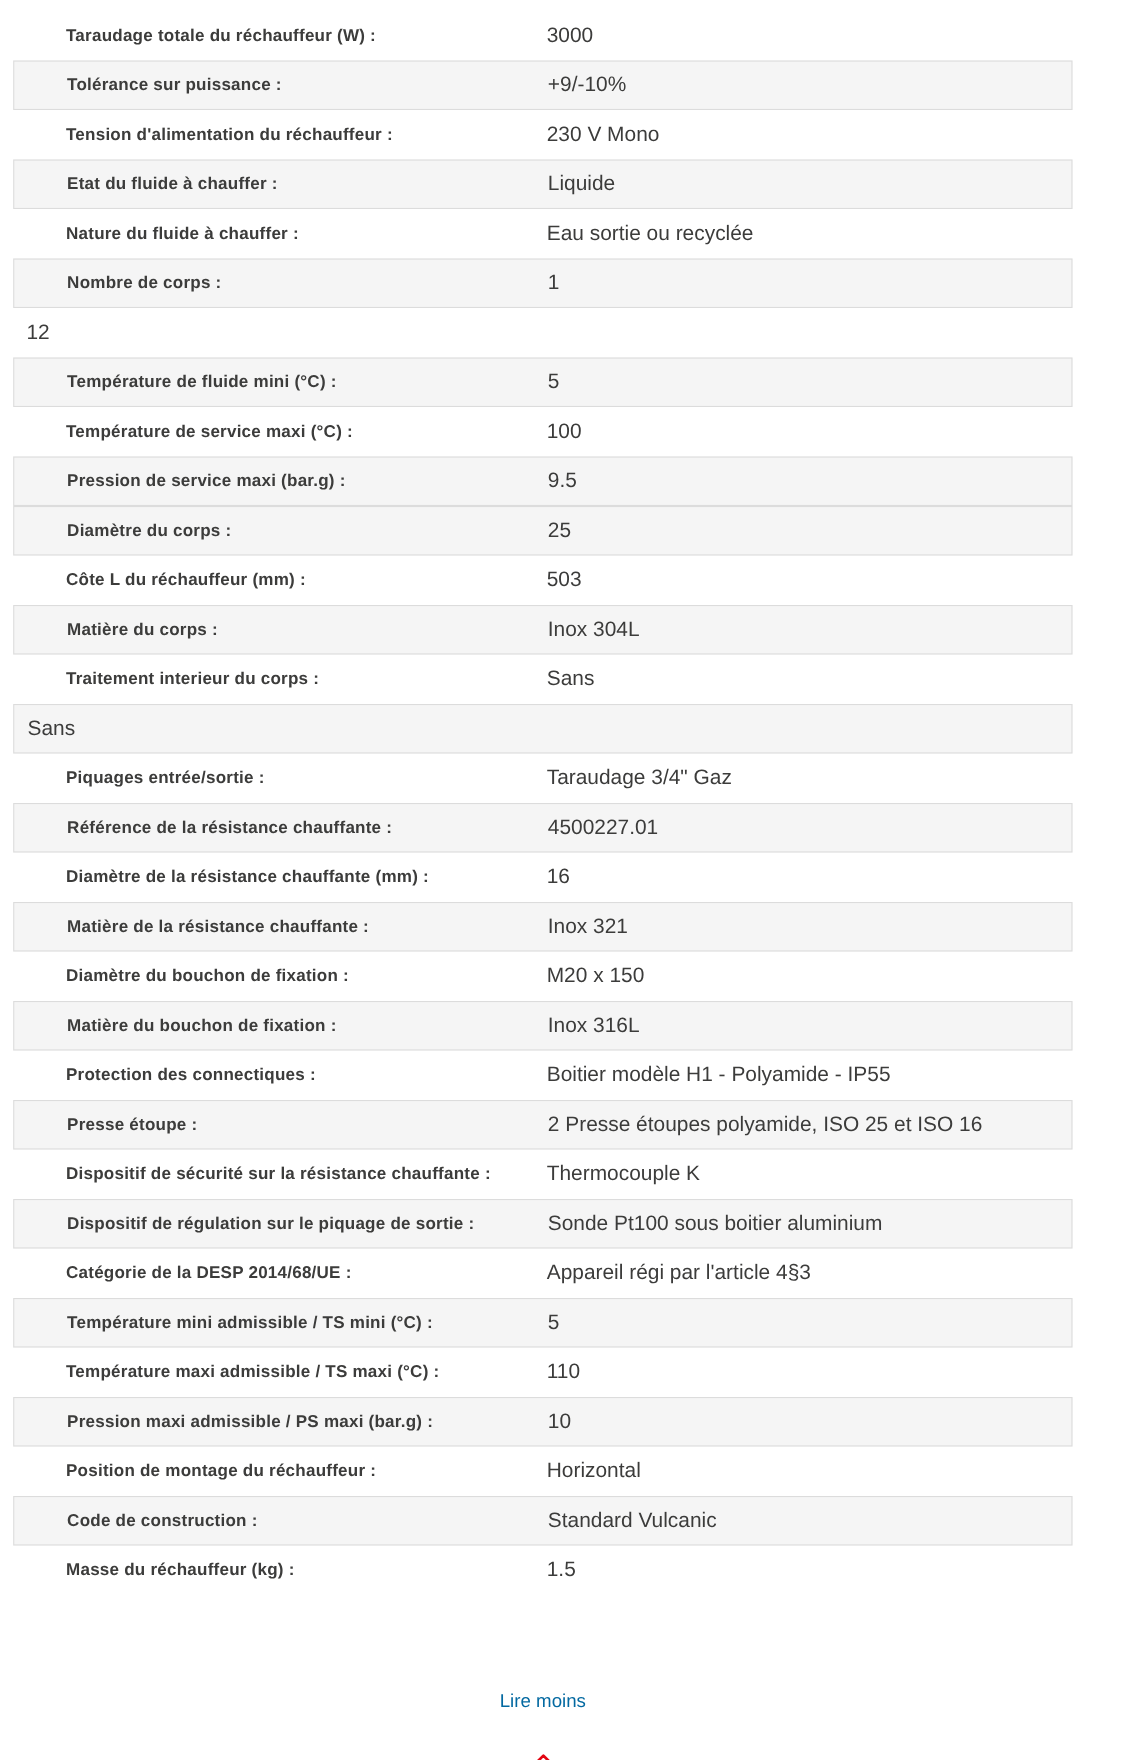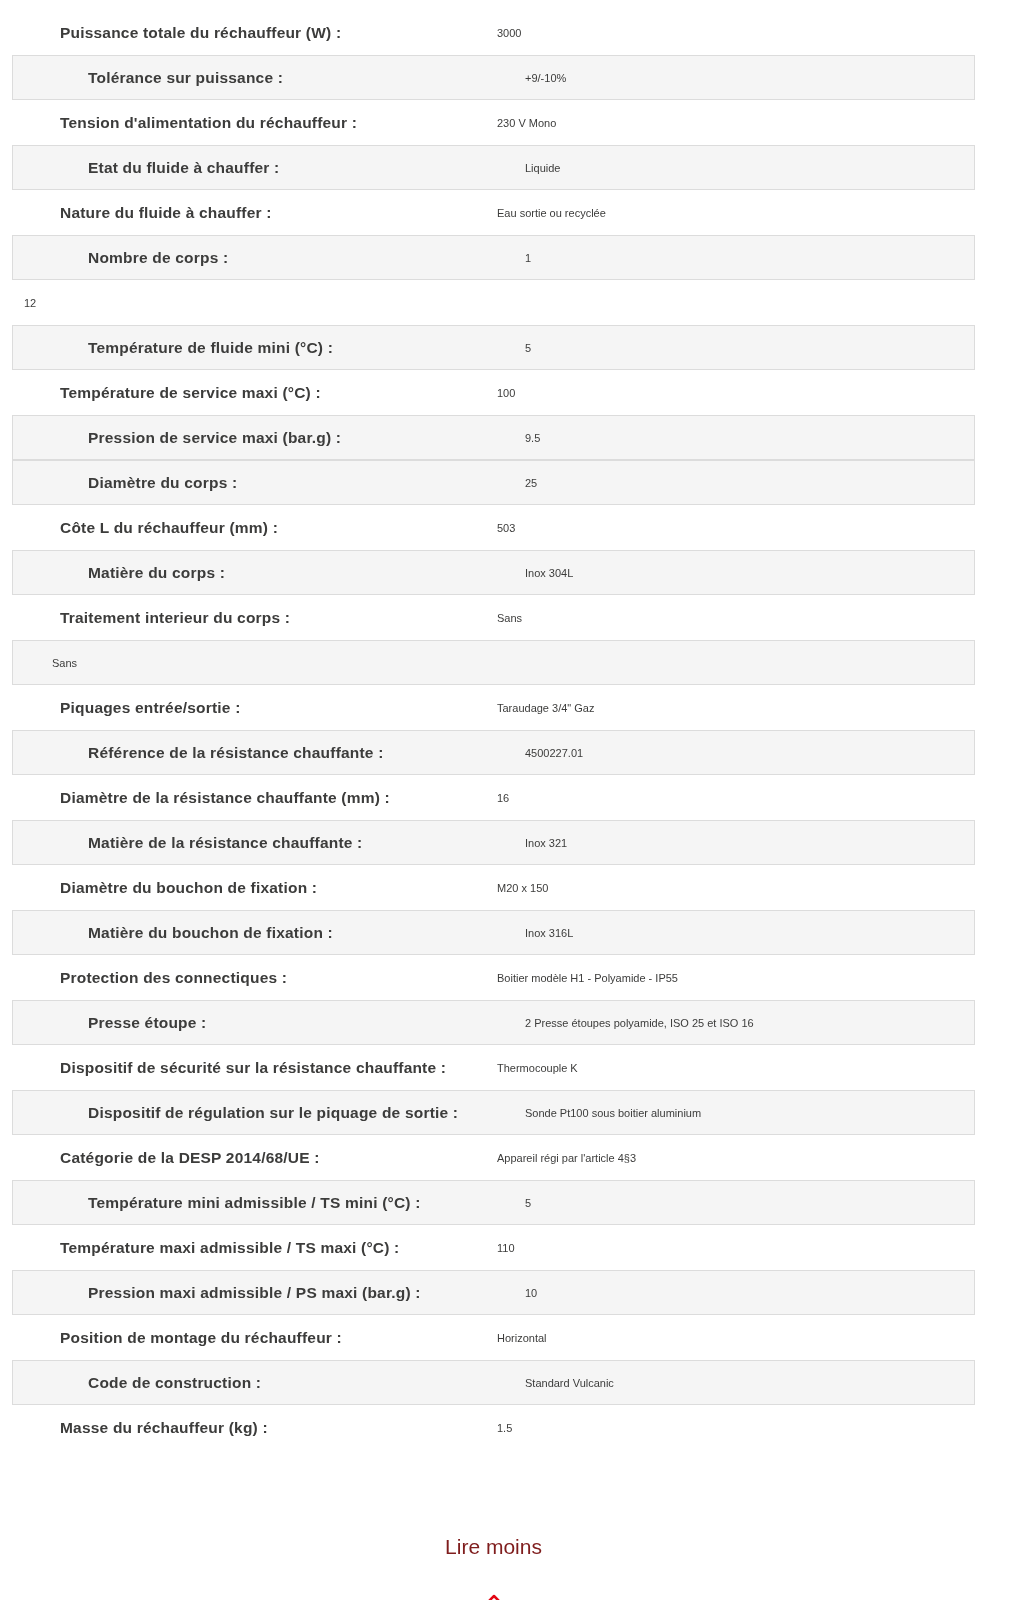--- a/index.html
+++ b/index.html
@@ -24,48 +24,47 @@
   .spec-row {
     display: flex;
     align-items: center;
     min-height: 45px;
     box-sizing: border-box;
     padding: 10px 0;
   }
   .spec-row.alt {
     background: #f5f5f5;
     border: 1px solid #dcdcdc;
-    padding-left: 27px;
   }
   .spec-label {
     flex: 0 0 auto;
     width: 425px;
     padding-left: 48px;
     font-weight: bold;
     font-size: 15.5px;
     line-height: 22px;
     letter-spacing: 0.2px;
   }
   .spec-value {
     flex: 1 1 auto;
     padding-left: 12px;
-    font-size: 11px;
+    font-size: 19px;
     line-height: 22px;
   }
   .read-less {
     position: absolute;
     top: 1536px;
     left: 12px;
     width: 963px;
     text-align: center;
   }
   .read-less-link {
     display: inline-block;
-    color: #7f1d1d;
-    font-size: 21px;
+    color: #0369a1;
+    font-size: 17px;
     line-height: 22px;
     text-decoration: none;
     cursor: pointer;
   }
   .chevron-up {
     position: absolute;
     top: 1593px;
     left: 483px;
     width: 22px;
     height: 14px;
@@ -73,21 +72,21 @@
   }
   .chevron-up svg {
     display: block;
   }
 </style>
 </head>
 <body>
 
 <div class="spec-table">
   <div class="spec-row">
-    <div class="spec-label">Puissance totale du réchauffeur (W) :</div>
+    <div class="spec-label">Taraudage totale du réchauffeur (W) :</div>
     <div class="spec-value">3000</div>
   </div>
 
   <div class="spec-row alt">
     <div class="spec-label">Tolérance sur puissance :</div>
     <div class="spec-value">+9/-10%</div>
   </div>
 
   <div class="spec-row">
     <div class="spec-label">Tension d'alimentation du réchauffeur :</div>

